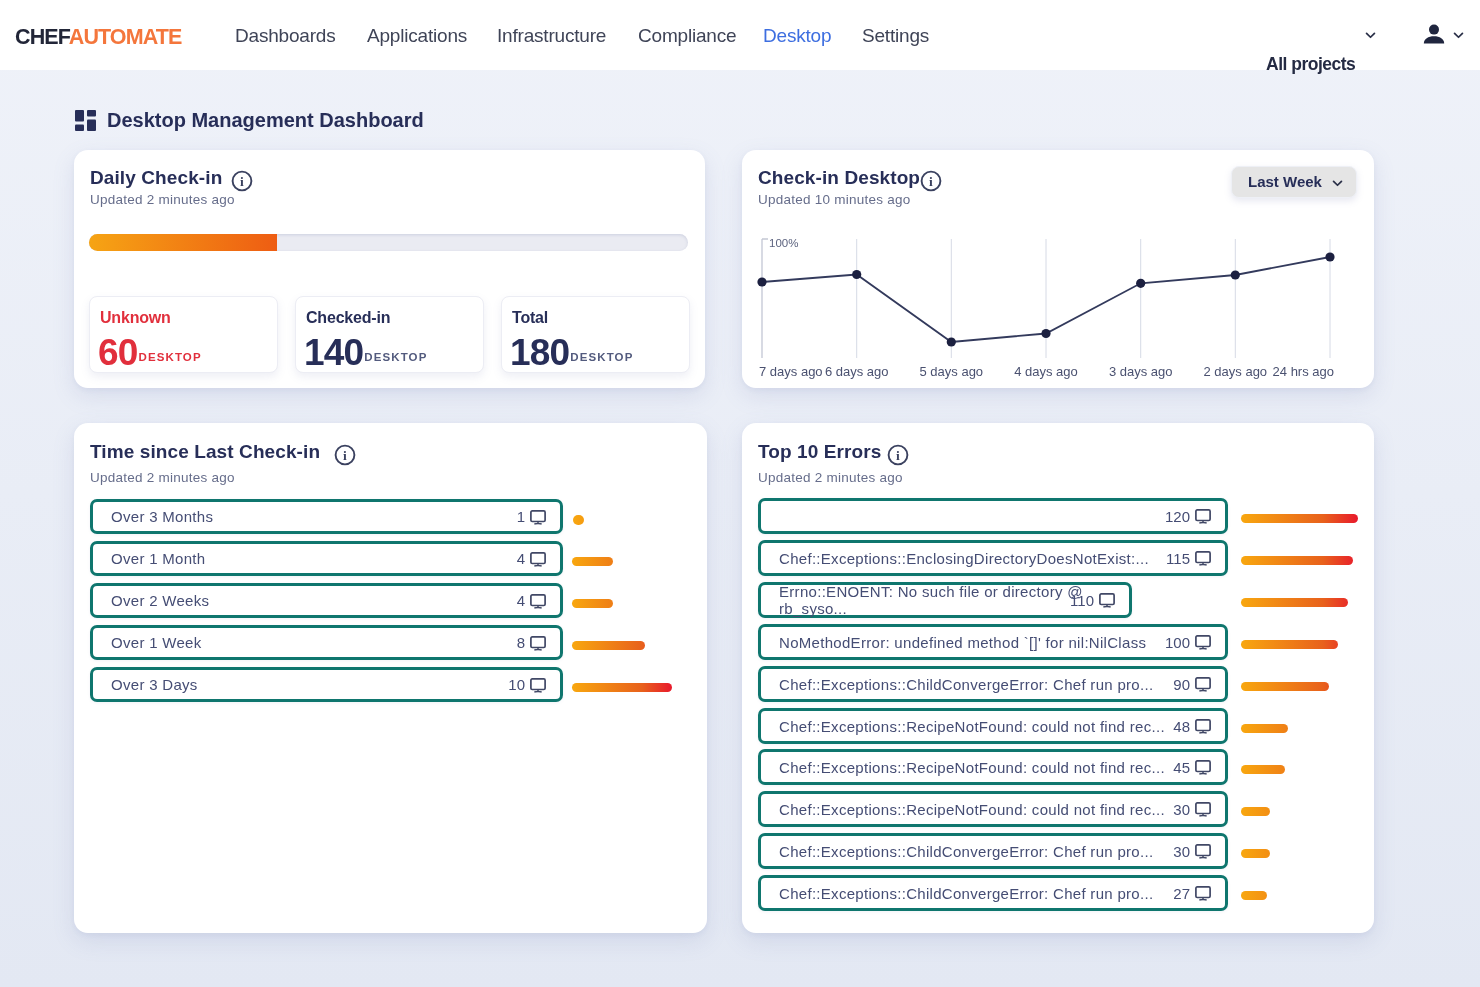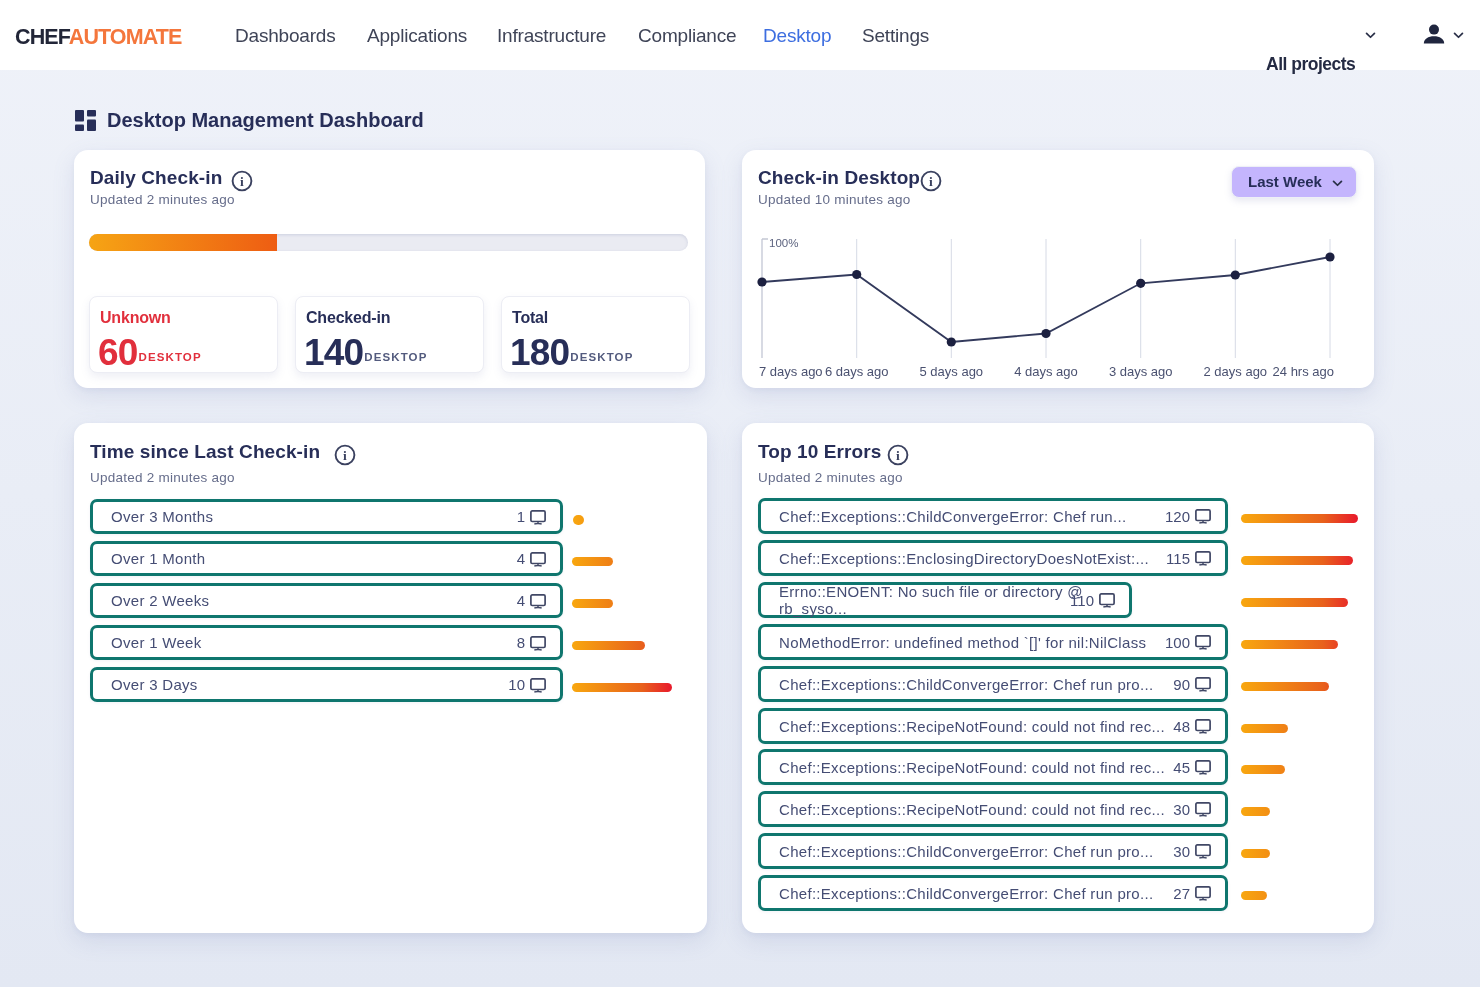--- a/index.html
+++ b/index.html
@@ -90,21 +90,21 @@
   <div class="scnum">180<span class="scunit">DESKTOP</span></div>
 </div>
 
 <div class="card" style="left:742px; top:150px; width:632px; height:238px;"></div>
 <div class="ctitle" style="left:758px; top:166.5px;">Check-in Desktop</div>
 <svg class="abs" style="left:920px; top:169.5px;" width="22" height="22" viewBox="0 0 22 22">
     <circle cx="11" cy="11" r="9.4" fill="none" stroke="#3a415f" stroke-width="1.9"></circle>
     <text x="11" y="16" font-family="Liberation Serif" font-size="13.5" font-weight="bold" fill="#3a415f" text-anchor="middle">i</text>
   </svg>
 <div class="cupd" style="left:758px; top:192px;">Updated 10 minutes ago</div>
-<div class="abs" style="left:1231px; top:166px; width:126px; height:32px; background:#c4b5fd; border:1px solid #eef0f6; border-radius:8px; box-shadow:0 3px 7px rgba(120,130,175,0.18); font-size:15px; font-weight:bold; color:#272e58; line-height:30px; text-align:left; padding-left:16px;">Last Week
+<div class="abs" style="left:1231px; top:166px; width:126px; height:32px; background:#e5e5e5; border:1px solid #eef0f6; border-radius:8px; box-shadow:0 3px 7px rgba(120,130,175,0.18); font-size:15px; font-weight:bold; color:#272e58; line-height:30px; text-align:left; padding-left:16px;">Last Week
   <svg style="position:absolute; right:13px; top:13px;" width="11" height="7" viewBox="0 0 12 8">
       <path d="M1.5 1.5 L6 6 L10.5 1.5" fill="none" stroke="#2a3048" stroke-width="2" stroke-linecap="round" stroke-linejoin="round"></path>
     </svg>
 </div>
 <svg class="abs" style="left:742px; top:228px;" width="632" height="160" viewBox="0 0 632 160">
 
   <g stroke="#d6dae5" stroke-width="1">
     <line x1="114.7" y1="11" x2="114.7" y2="130"></line>
     <line x1="209.3" y1="11" x2="209.3" y2="130"></line>
     <line x1="304" y1="11" x2="304" y2="130"></line>
@@ -185,21 +185,20 @@
 <div class="bar" style="left:572px; top:641px; width:73px; background:linear-gradient(90deg,#f8a70f 0px,#e8611c 70px,#e8192c 100px);"></div>
 <div class="rowbox" style="left:90px; top:667px; width:473px; height:35px;">
   <div class="rowlabel">Over 3 Days</div>
   <div class="rowright">10 <svg width="16" height="16" viewBox="0 0 16 16" style="flex:0 0 auto;">
         <rect x="0.9" y="1.9" width="14.2" height="10.6" rx="1.3" fill="none" stroke="#414866" stroke-width="1.7"></rect>
         <path d="M8 12.8 L8 14 M4.9 14.9 C5.8 14.2 10.2 14.2 11.1 14.9" fill="none" stroke="#414866" stroke-width="1.5" stroke-linecap="round"></path>
       </svg></div>
 </div>
 <div class="bar" style="left:572px; top:683px; width:100px; background:linear-gradient(90deg,#f8a70f 0px,#e8611c 70px,#e8192c 100px);"></div>
 <div class="rowbox" style="left:758px; top:498px; width:470px; height:36px;">
-  <div class="rowlabel">Chef::Exceptions::ChildConvergeError: Chef run...</div>
   <div class="rowright">120 <svg width="16" height="16" viewBox="0 0 16 16" style="flex:0 0 auto;">
         <rect x="0.9" y="1.9" width="14.2" height="10.6" rx="1.3" fill="none" stroke="#414866" stroke-width="1.7"></rect>
         <path d="M8 12.8 L8 14 M4.9 14.9 C5.8 14.2 10.2 14.2 11.1 14.9" fill="none" stroke="#414866" stroke-width="1.5" stroke-linecap="round"></path>
       </svg></div>
 </div>
 <div class="bar" style="left:1241px; top:514px; width:117px; background:linear-gradient(90deg,#f8a70f 0px,#e8611c 82px,#e8192c 117px);"></div>
 <div class="rowbox" style="left:758px; top:540px; width:470px; height:36px;">
   <div class="rowlabel">Chef::Exceptions::EnclosingDirectoryDoesNotExist:...</div>
   <div class="rowright">115 <svg width="16" height="16" viewBox="0 0 16 16" style="flex:0 0 auto;">
         <rect x="0.9" y="1.9" width="14.2" height="10.6" rx="1.3" fill="none" stroke="#414866" stroke-width="1.7"></rect>

